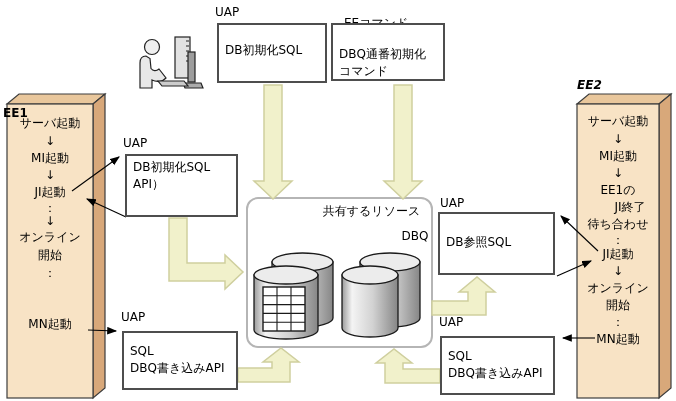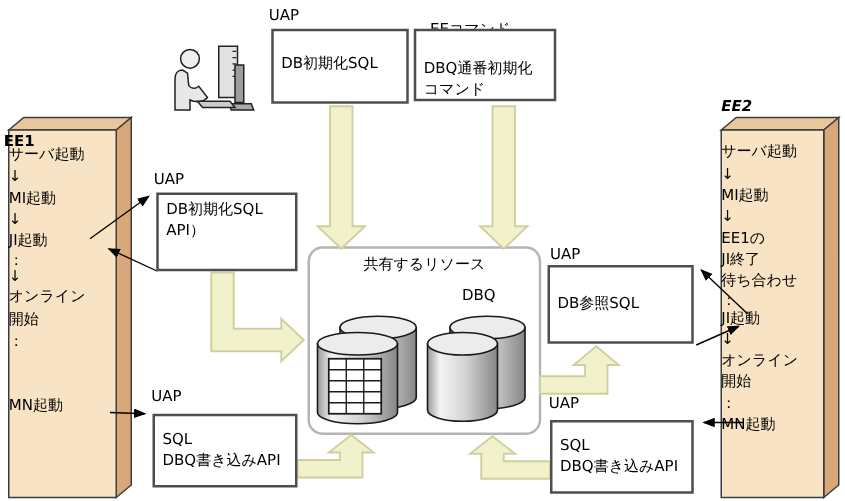--- a/index.html
+++ b/index.html
@@ -9,23 +9,23 @@
     color:#000; overflow:hidden;
   }
   .bgsvg { position:absolute; left:0; top:0; }
   .lbl { position:absolute; font-size:12px; line-height:14px; white-space:nowrap; color:#000; }
   .wbox {
     position:absolute; background:#fff; border:2px solid #4e4e4e;
     box-sizing:border-box; font-size:12px; line-height:17px; color:#000;
   }
   .wbox .bline { padding-left:6px; white-space:nowrap; }
   .eecol { position:absolute; }
-  .step { position:absolute; left:0; width:100%; height:16px; text-align:left;
+  .step { position:absolute; left:0; width:100%; height:16px; text-align:center;
           font-size:12px; line-height:15px; white-space:nowrap; }
-  .shared-text { position:absolute; text-align:center; font-size:12px; white-space:nowrap; }
+  .shared-text { position:absolute; text-align:center; font-size:12px; white-space:nowrap;margin-left:32px; }
 </style>
 </head>
 <body>
 
 <div class="stage">
 
   <svg class="bgsvg" width="676" height="401" viewBox="0 0 676 401">
     <defs>
       <linearGradient id="cyl" x1="0" y1="0" x2="1" y2="0">
         <stop offset="0" stop-color="#9b9b9b"></stop>
@@ -152,21 +152,21 @@
     <div class="step" style="top:162px;">：</div>
     <div class="step" style="top:213px;">MN起動</div>
   </div>
 
   <div class="eecol" style="left:577px; top:104px; width:82px; height:294px;">
     <div class="step" style="top:10px;">サーバ起動</div>
     <div class="step" style="top:28px;">↓</div>
     <div class="step" style="top:45px;">MI起動</div>
     <div class="step" style="top:62px;">↓</div>
     <div class="step" style="top:79px;">EE1の</div>
-    <div class="step" style="top:96px;">JI終了</div>
+    <div class="step" style="top:96px;margin-left:12px;">JI終了</div>
     <div class="step" style="top:113px;">待ち合わせ</div>
     <div class="step" style="top:129px;">：</div>
     <div class="step" style="top:143px;">JI起動</div>
     <div class="step" style="top:160px;">↓</div>
     <div class="step" style="top:177px;">オンライン</div>
     <div class="step" style="top:194px;">開始</div>
     <div class="step" style="top:211px;">：</div>
     <div class="step" style="top:228px;">MN起動</div>
   </div>
 

